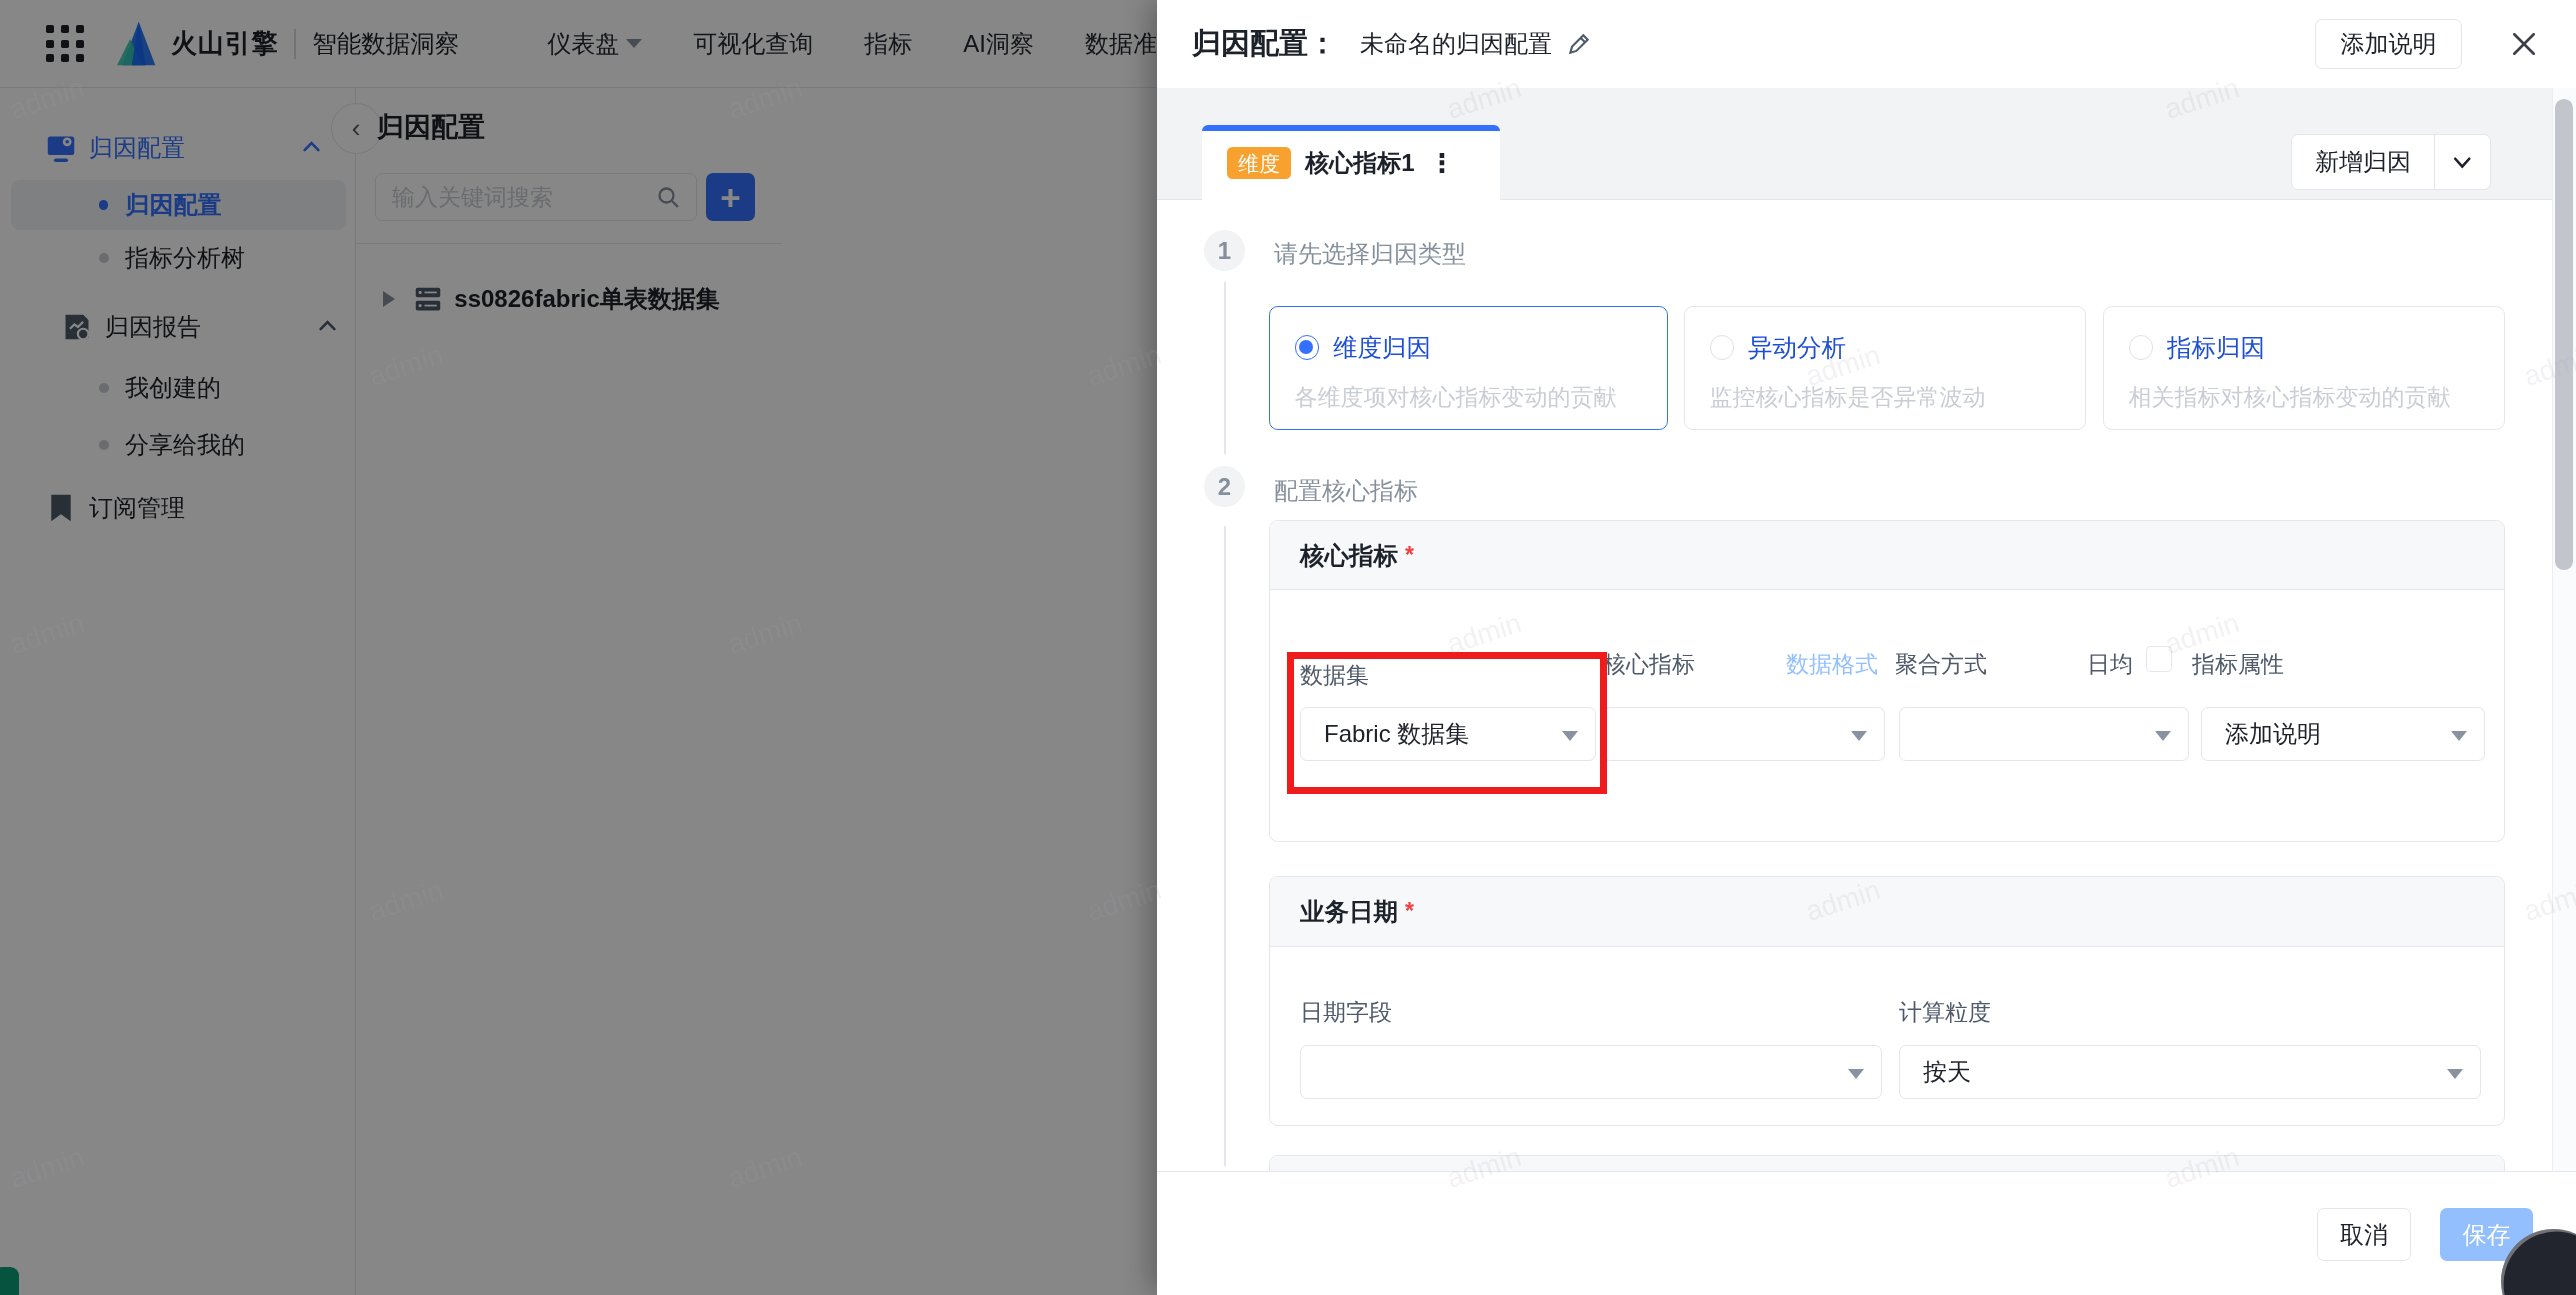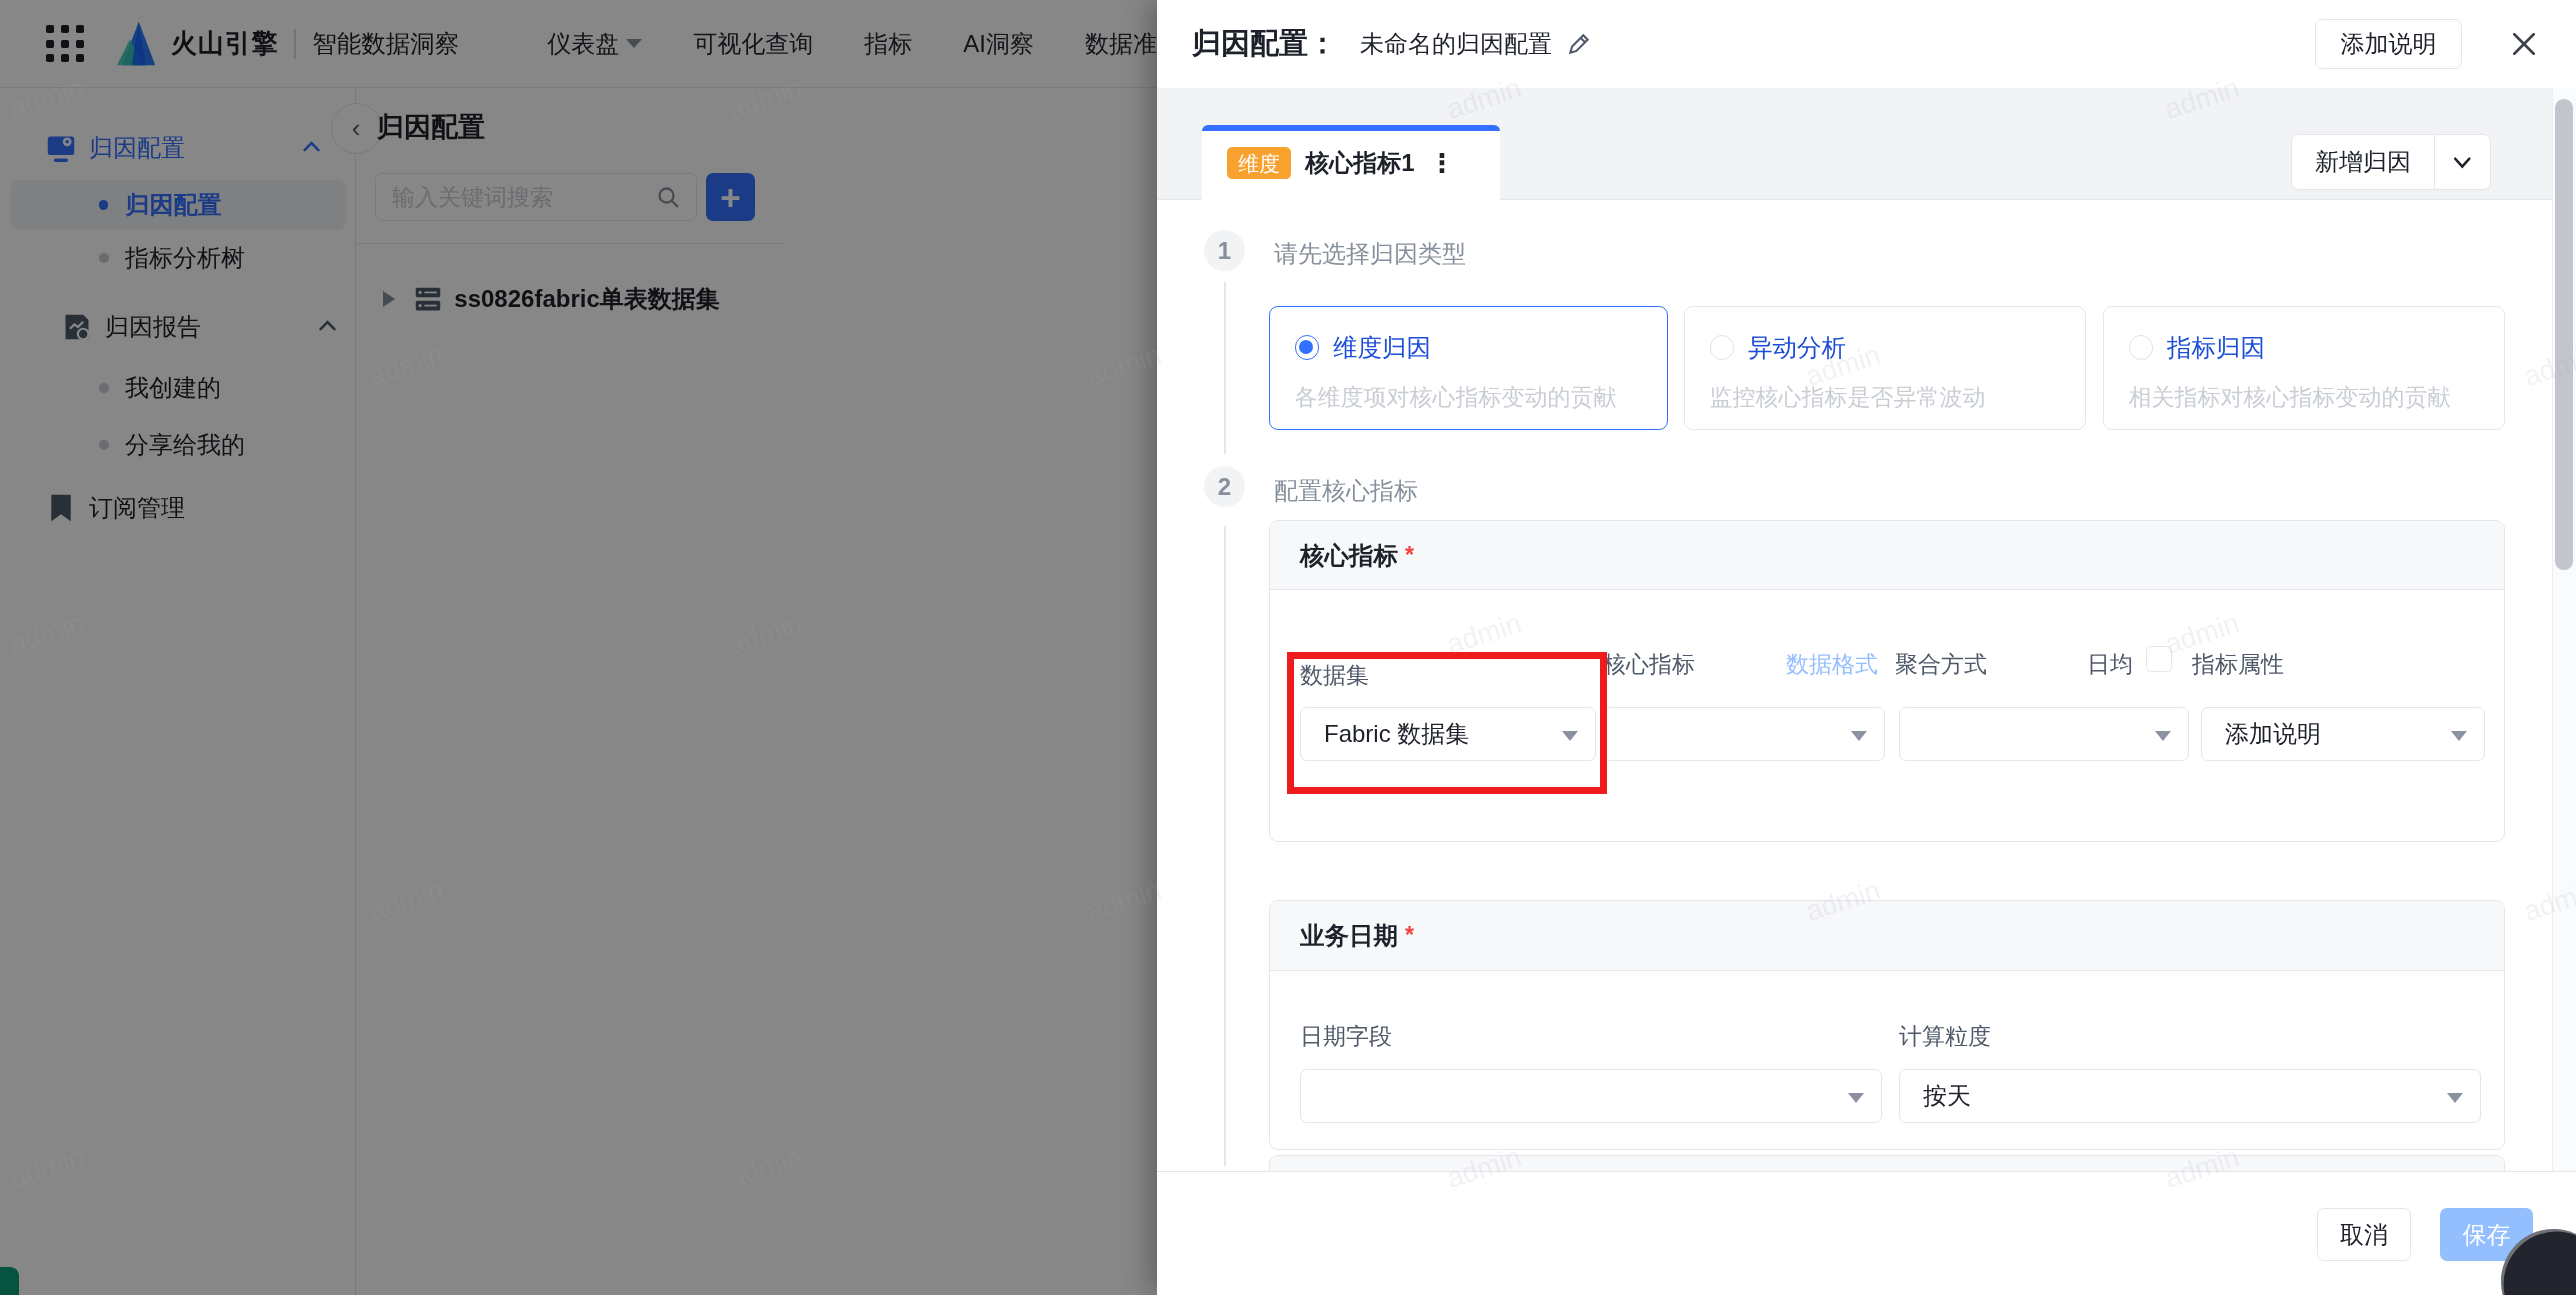--- a/index.html
+++ b/index.html
@@ -334,21 +334,21 @@
           <span class="sel-caret"></span>
       </div>
       <div class="sel" style="left:931px;top:186px;width:284px;">
         <span>添加说明</span>
           <span class="sel-caret"></span>
       </div>
 
       <div class="red-box" style="left:16.6px;top:131px;width:320px;height:142px;"></div>
     </div>
 
-    <div class="sec-card" style="top:900px;height:250px;">
+    <div class="sec-card" style="top:876px;height:250px;">
       <div class="sec-head" style="height:70px;">
         <span>业务日期</span>
         <span class="req">*</span>
       </div>
       <span class="f-label" style="left:30px;top:120px;">日期字段</span>
       <span class="f-label" style="left:629px;top:120px;">计算粒度</span>
       <div class="sel" style="left:30px;top:168px;width:582px;">
         <span></span>
           <span class="sel-caret"></span>
       </div>

